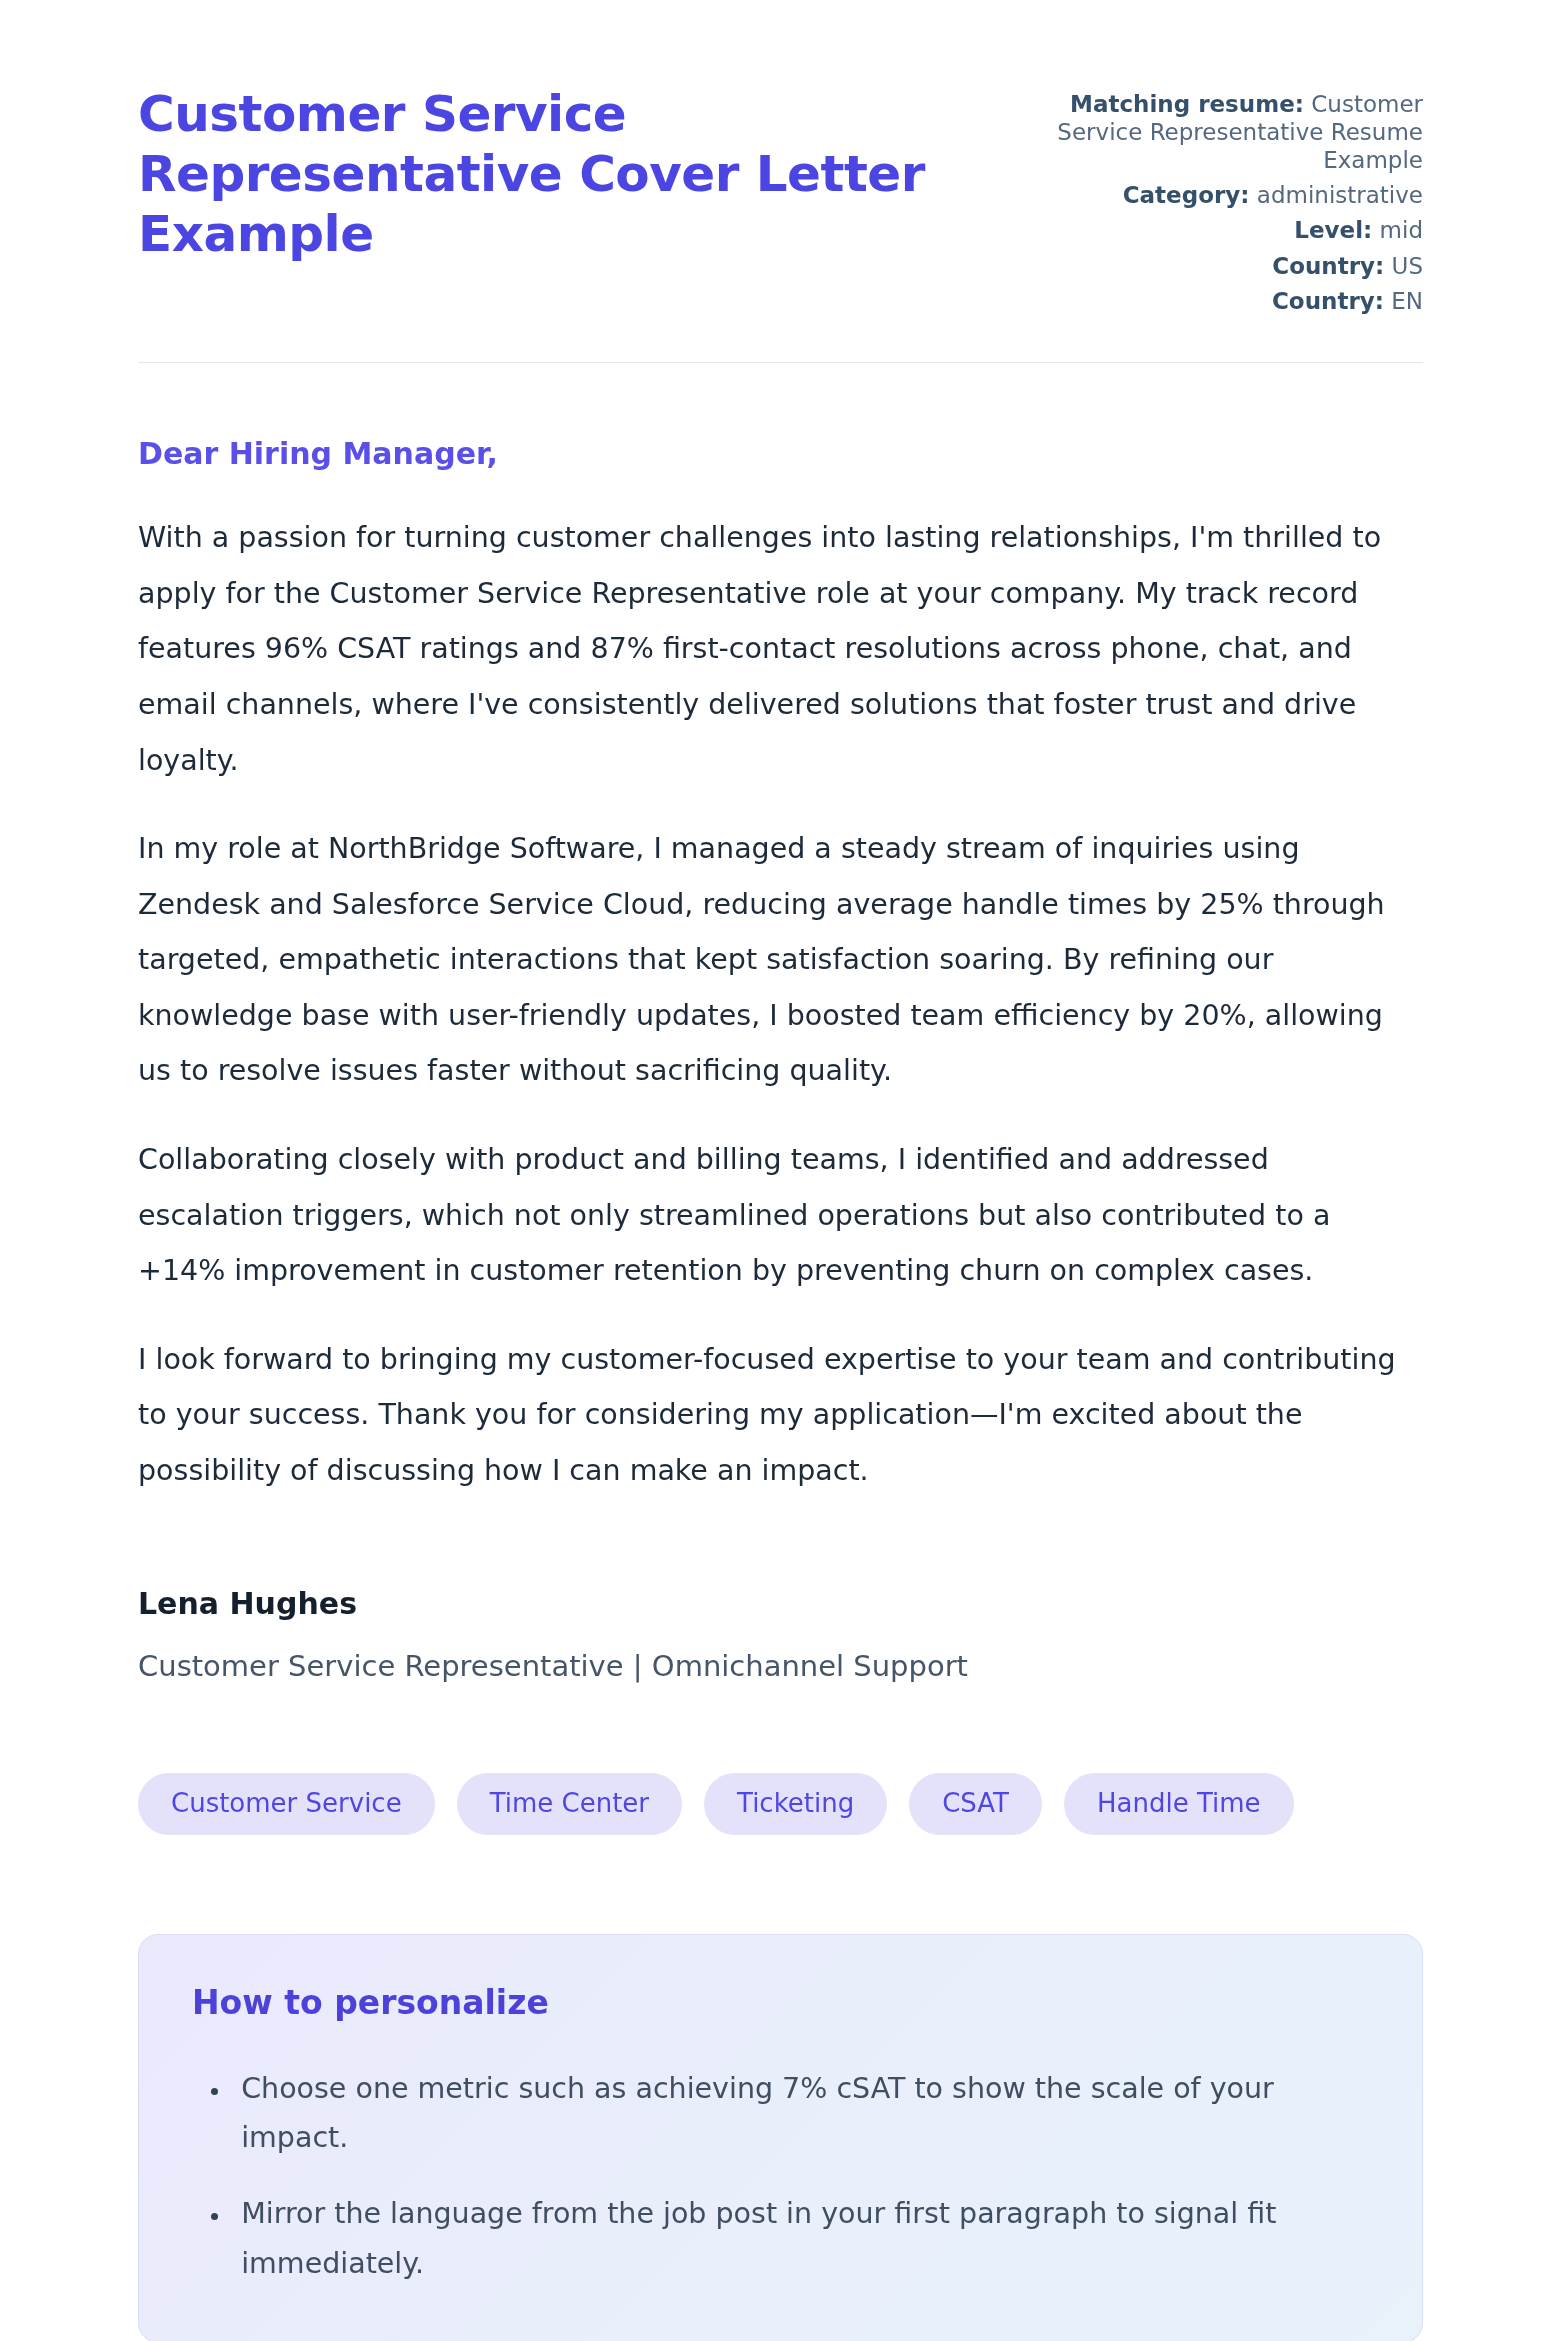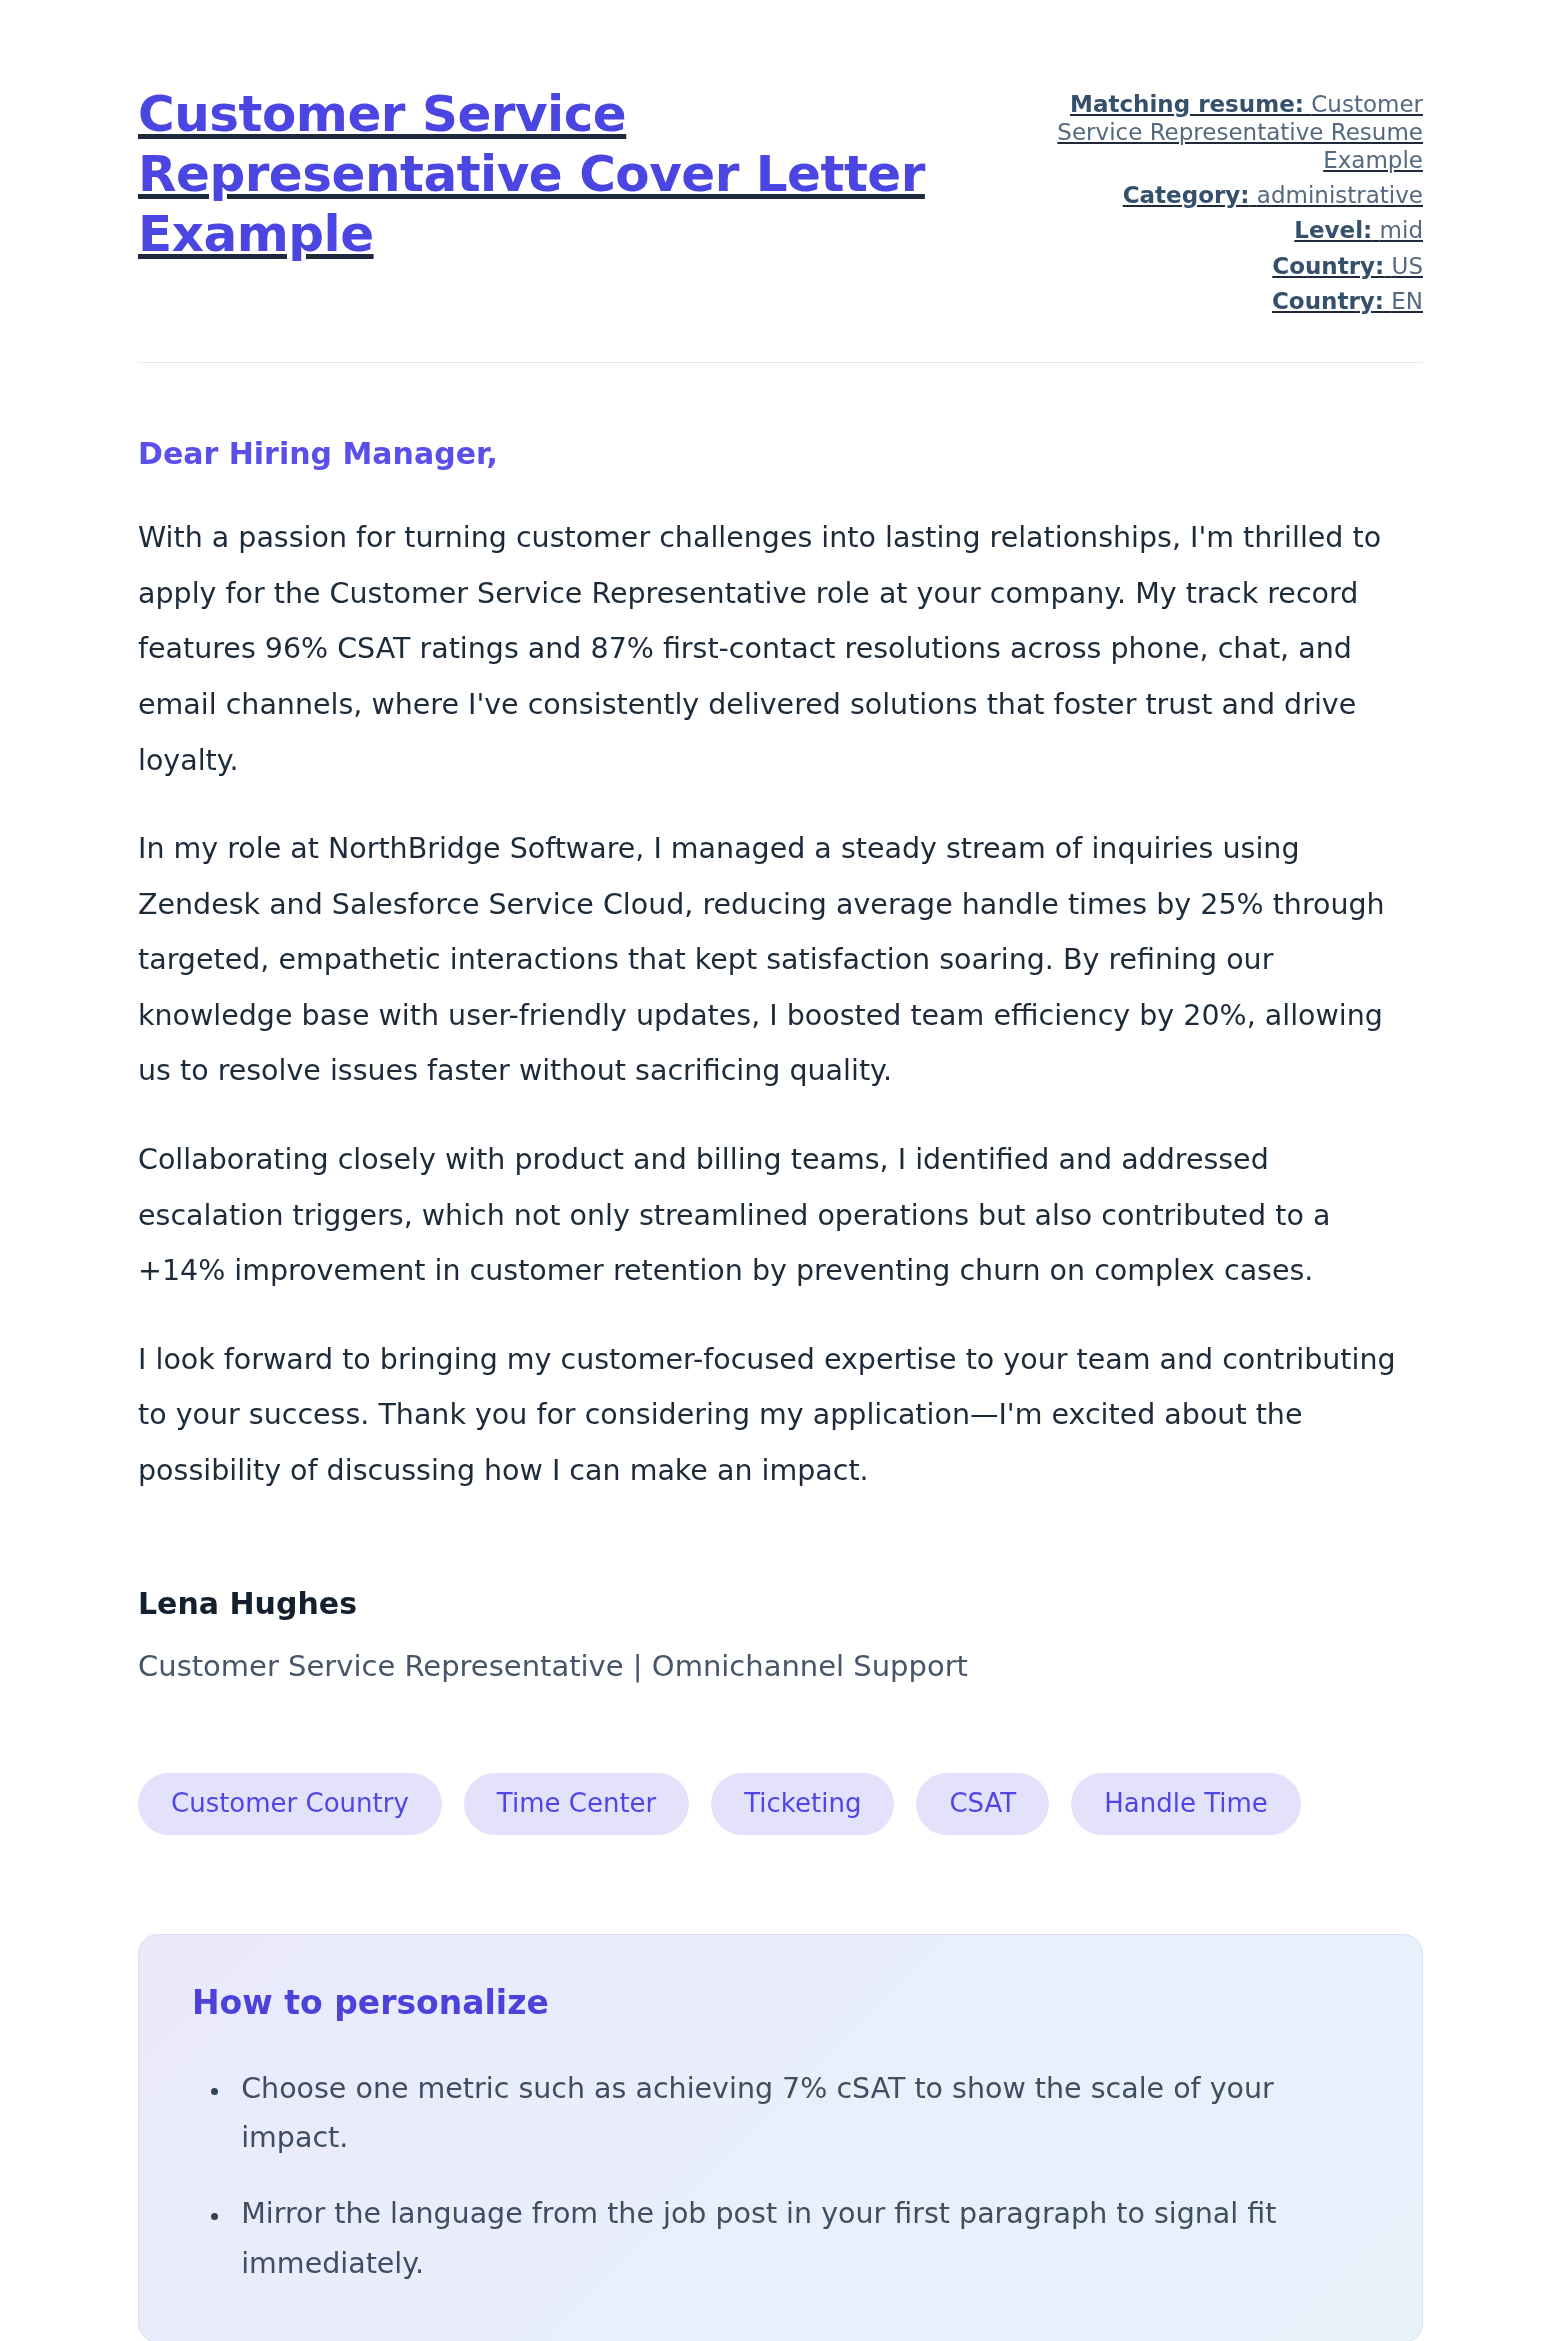--- a/index.html
+++ b/index.html
@@ -16,21 +16,20 @@
   .page {
     box-sizing: border-box;
     width: 1561px;
     padding: 84px 138px 0 138px;
   }
   
   .header {
     display: flex;
     justify-content: space-between;
     align-items: flex-start;
-    text-decoration: underline;
   }
   .title-block { max-width: 859px; }
   .page-title {
     margin: 0;
     font-size: 50px;
     line-height: 1.2;
     font-weight: 800;
     letter-spacing: -0.5px;
     color: #4b45e1;
   }
@@ -168,21 +167,21 @@
     <div class="salutation">Dear Hiring Manager,</div>
     <p class="paragraph">With a passion for turning customer challenges into lasting relationships, I'm thrilled to apply for the Customer Service Representative role at your company. My track record features 96% CSAT ratings and 87% first-contact resolutions across phone, chat, and email channels, where I've consistently delivered solutions that foster trust and drive loyalty.</p>
     <p class="paragraph">In my role at NorthBridge Software, I managed a steady stream of inquiries using Zendesk and Salesforce Service Cloud, reducing average handle times by 25% through targeted, empathetic interactions that kept satisfaction soaring. By refining our knowledge base with user-friendly updates, I boosted team efficiency by 20%, allowing us to resolve issues faster without sacrificing quality.</p>
     <p class="paragraph">Collaborating closely with product and billing teams, I identified and addressed escalation triggers, which not only streamlined operations but also contributed to a +14% improvement in customer retention by preventing churn on complex cases.</p>
     <p class="paragraph">I look forward to bringing my customer-focused expertise to your team and contributing to your success. Thank you for considering my application—I'm excited about the possibility of discussing how I can make an impact.</p>
     <div class="signature-name">Lena Hughes</div>
     <div class="signature-role">Customer Service Representative | Omnichannel Support</div>
   </div>
 
   <div class="tags-row">
-    <span class="tag">Customer Country</span>
+    <span class="tag">Customer Service</span>
     <span class="tag">Time Center</span>
     <span class="tag">Ticketing</span>
     <span class="tag">CSAT</span>
     <span class="tag">Handle Time</span>
   </div>
 
   <div class="personalize-box">
     <h2 class="personalize-heading">How to personalize</h2>
     <ul class="personalize-list">
       <li>Choose one metric such as achieving 7% cSAT to show the scale of your impact.</li>

